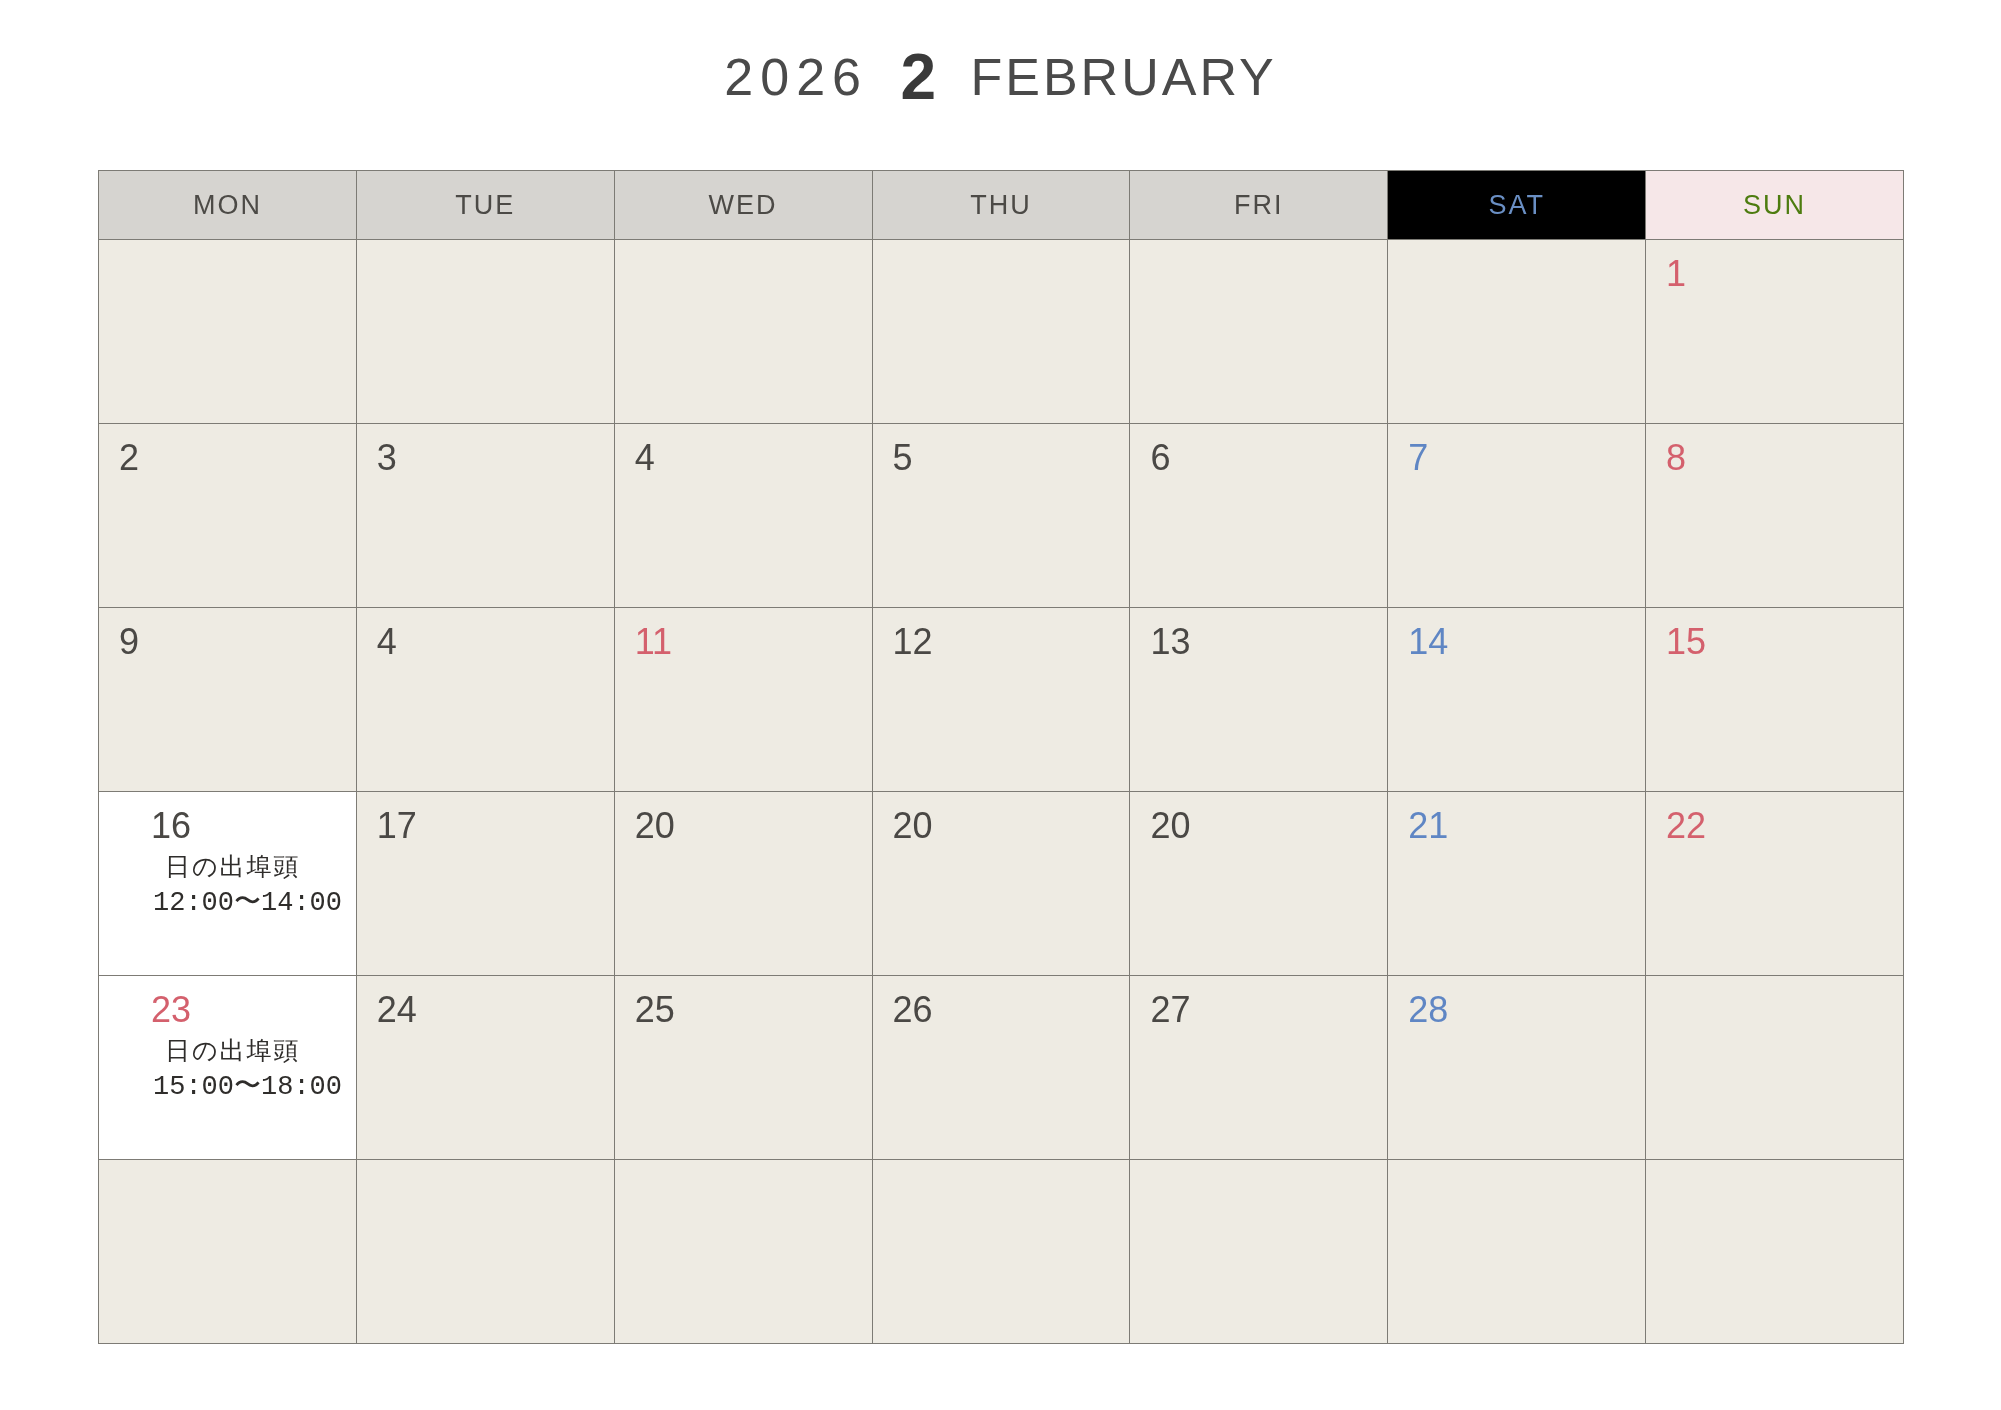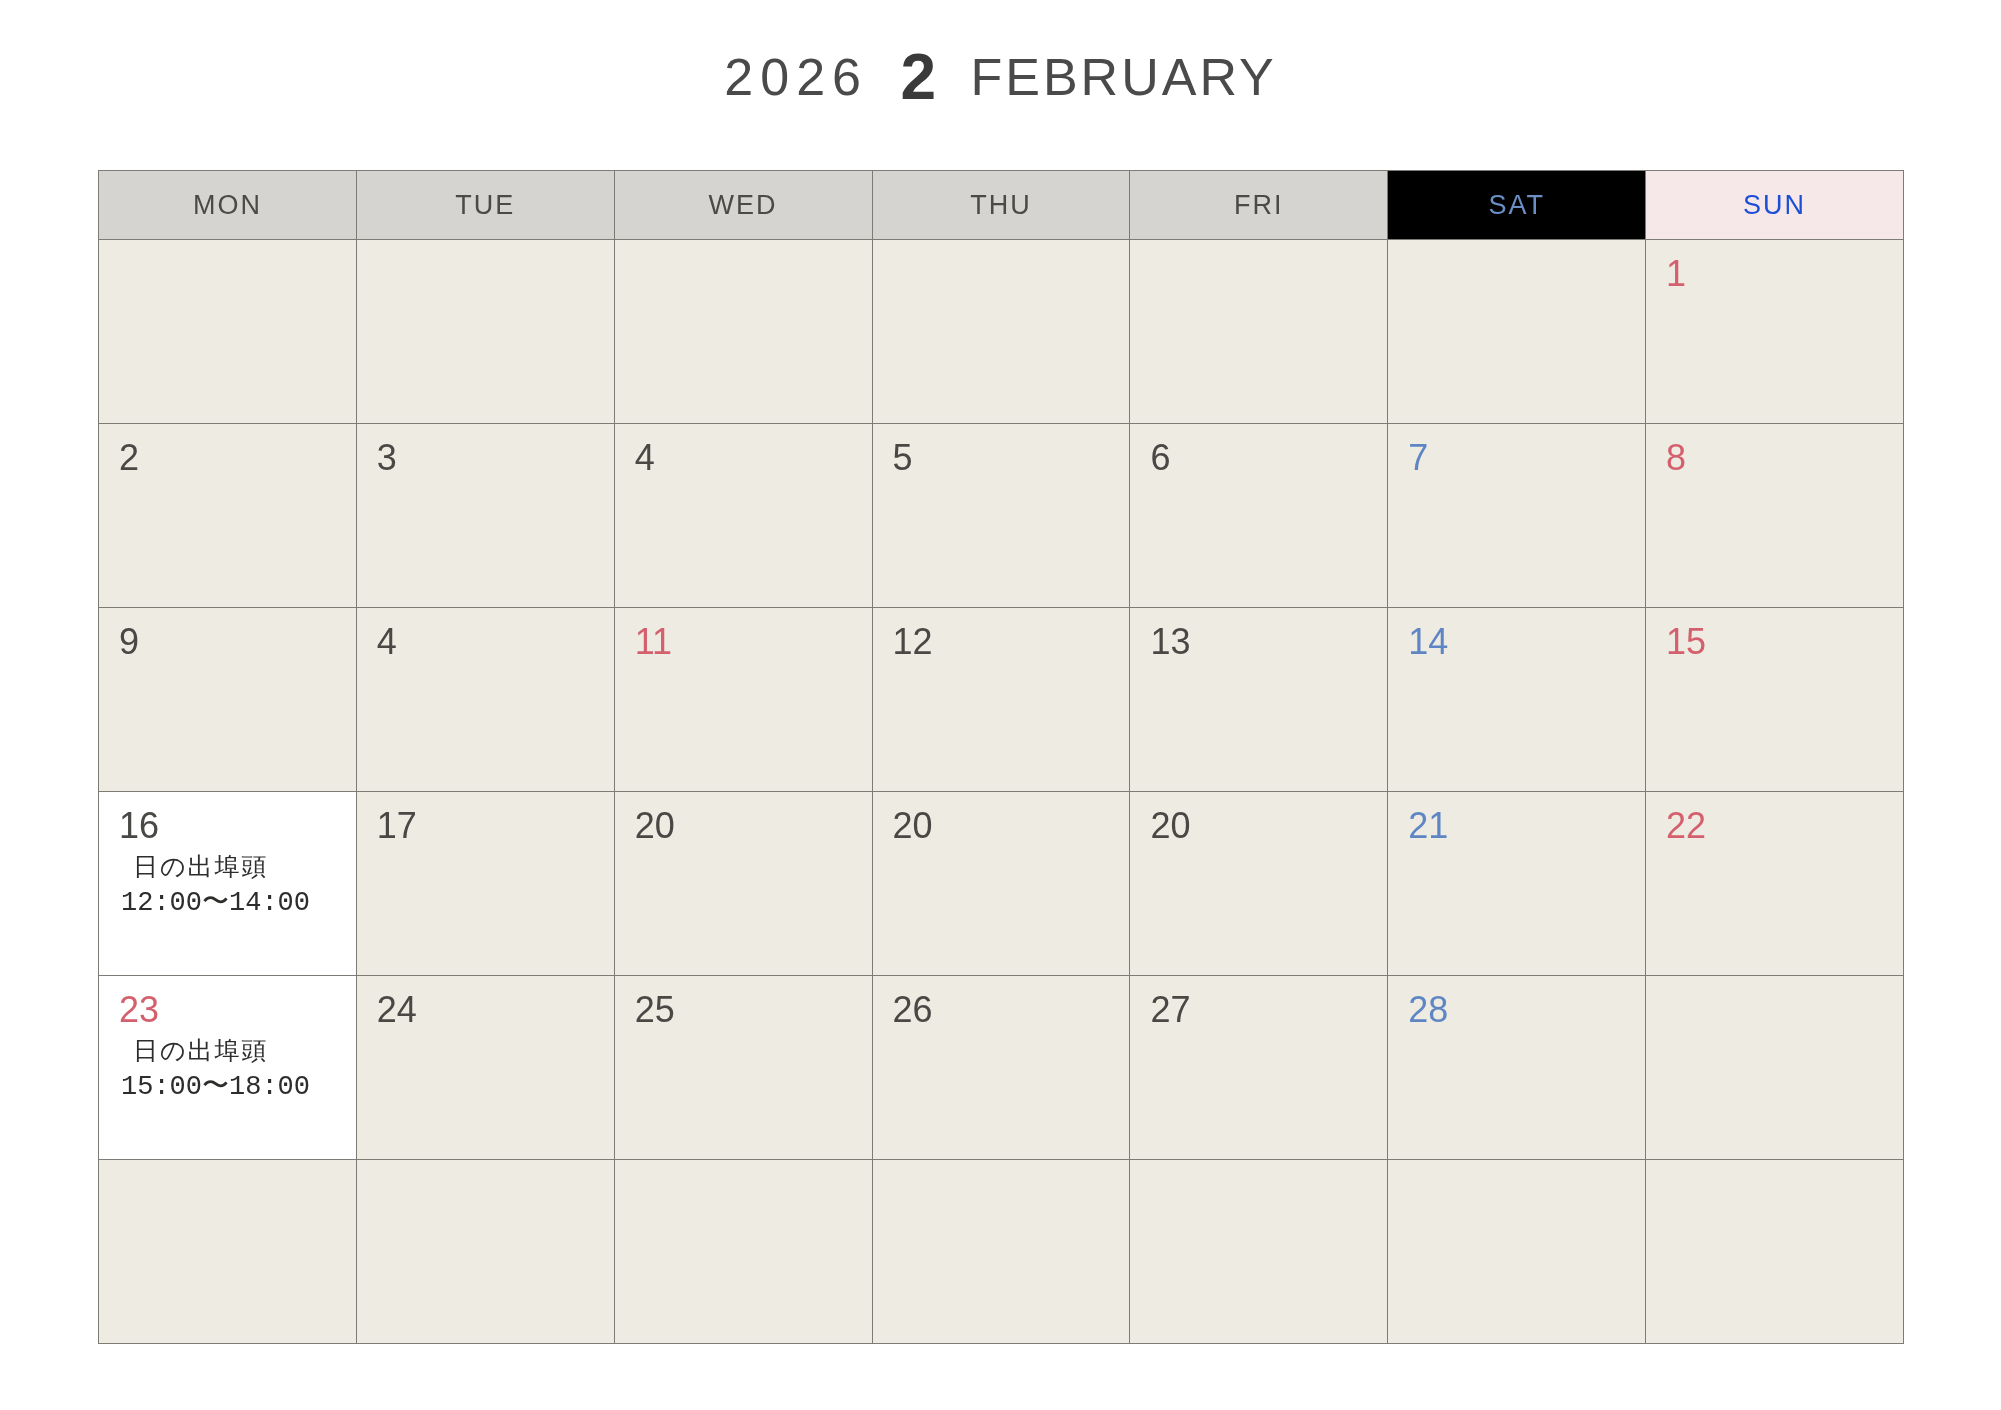--- a/index.html
+++ b/index.html
@@ -79,30 +79,31 @@
     letter-spacing: 2px;
     color: #4c4a46;
     background: #d6d4d0;
   }
   th.sat {
     background: #000000;
     color: #6a8fc4;
   }
   th.sun {
     background: #f6e7e8;
-    color: #1d4ed8;
+    color: #4d7c0f;
   }
 
   tbody td {
     height: 183px;
     vertical-align: top;
     background: #eeebe3;
   }
   tbody td.has-event {
     background: #ffffff;
+    padding-left: 32px;
   }
 
   .cell-inner {
     position: relative;
     height: 100%;
     padding: 14px 0 0 20px;
     box-sizing: border-box;
   }
   .daynum {
     font-family: "Liberation Sans", sans-serif;

